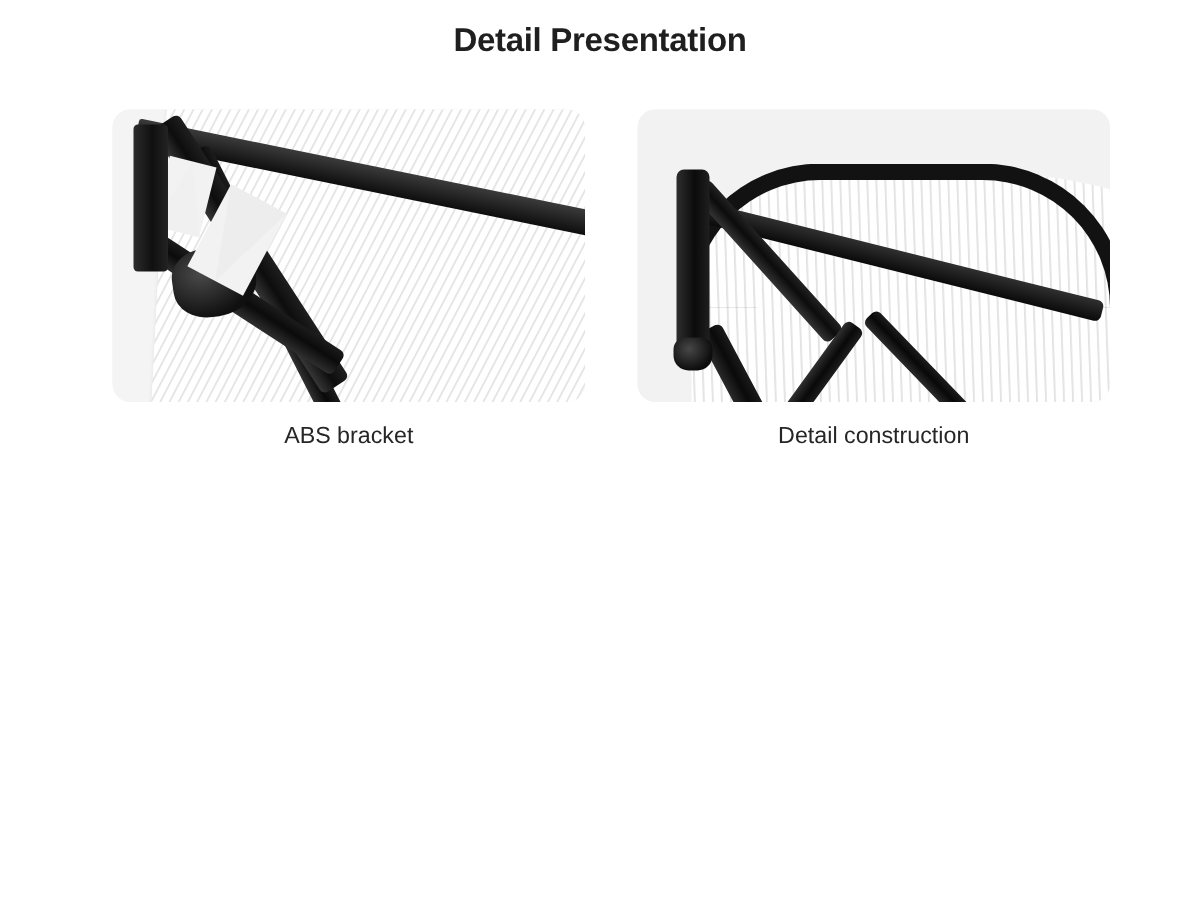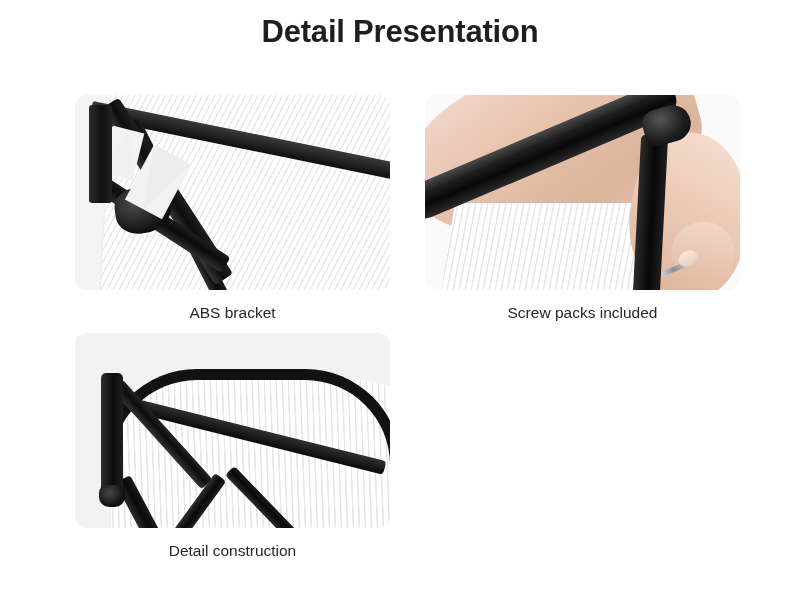--- a/index.html
+++ b/index.html
@@ -18,28 +18,28 @@
     width: 800px;
     height: 600px;
     background: #ffffff;
   }
   .page-title {
     position: absolute;
     top: 14px;
     left: 0;
     width: 800px;
     text-align: center;
-    font-size: 31px;
+    font-size: 22px;
     font-weight: bold;
     color: #201f1f;
     letter-spacing: -0.2px;
   }
   .grid {
     position: absolute;
-    top: 95px;
+    top: 73px;
     left: 75px;
     width: 665px;
     display: grid;
     grid-template-columns: 315px 315px;
     grid-template-rows: auto auto;
     column-gap: 35px;
     row-gap: 10px;
   }
   .cell {
     width: 315px;
@@ -315,35 +315,20 @@
         <div class="p1-arm2"></div>
         <div class="p1-hub"></div>
         <div class="p1-tri p1-tri-a"></div>
         <div class="p1-tri p1-tri-b"></div>
         <div class="p1-wall"></div>
       </div>
       <div class="caption">ABS bracket</div>
     </div>
 
 
-    <div class="cell">
-      <div class="photo">
-        <div class="p3-bg"></div>
-        <div class="p3-arm"></div>
-        <div class="sheet p3-sheet"></div>
-        <div class="p3-hand"></div>
-        <div class="p3-post"></div>
-        <div class="p3-bar"></div>
-        <div class="p3-endcap"></div>
-        <div class="p3-finger"></div>
-        <div class="p3-screw"></div>
-        <div class="p3-nail"></div>
-      </div>
-      <div class="caption">Screw packs included</div>
-    </div>
 
     <div class="cell">
       <div class="photo">
         <div class="p4-bg"></div>
         <div class="sheet p4-sheet"></div>
         <div class="p4-top"></div>
         <div class="p4-chord"></div>
         <div class="p4-diag1"></div>
         <div class="p4-diag2"></div>
         <div class="p4-diag3"></div>

